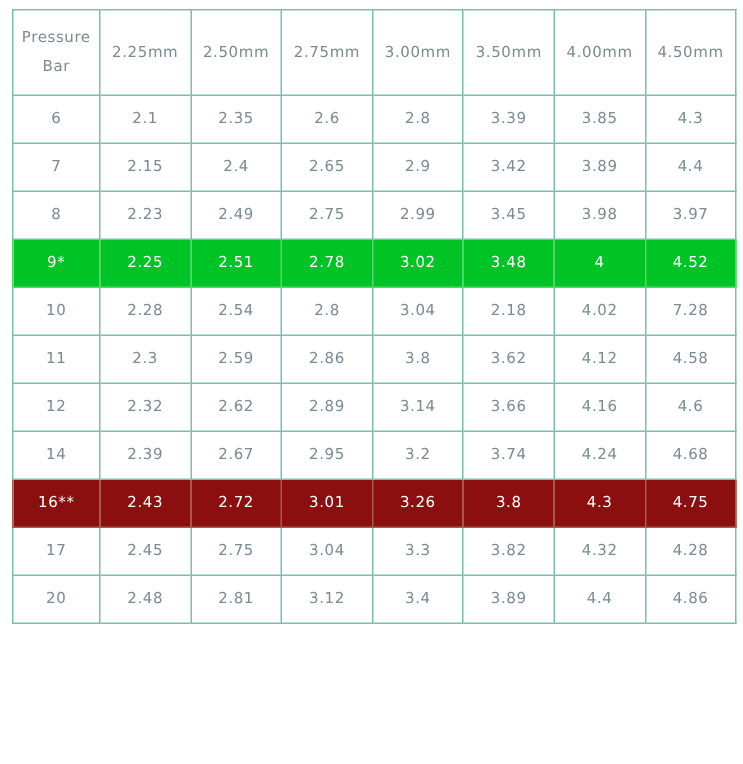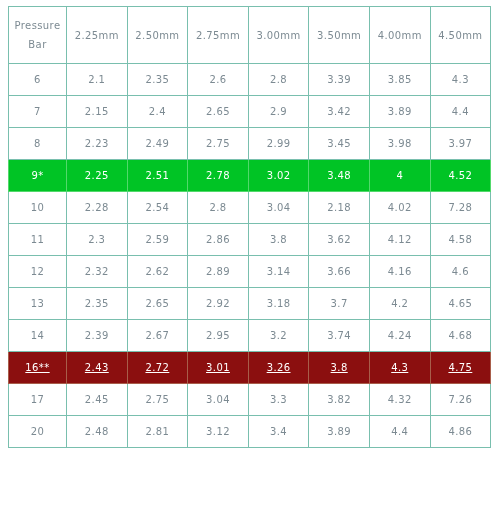--- a/index.html
+++ b/index.html
@@ -65,21 +65,20 @@
   
   tr.row-green td {
     background: #00c425;
     color: #ffffff;
     border-color: #52d96b;
   }
   tr.row-red td {
     background: #8b0f0f;
     color: #ffffff;
     border-color: #a85d4a;
-    text-decoration: underline;
   }
 </style>
 </head>
 <body>
 
 <div id="stage">
   <table class="pressure-table">
     <colgroup>
       <col class="c0">
       <col class="cn">
@@ -170,30 +169,20 @@
           <td>12</td>
           <td>2.32</td>
           <td>2.62</td>
           <td>2.89</td>
           <td>3.14</td>
           <td>3.66</td>
           <td>4.16</td>
           <td>4.6</td>
         </tr>
         <tr class="data-row">
-          <td>13</td>
-          <td>2.35</td>
-          <td>2.65</td>
-          <td>2.92</td>
-          <td>3.18</td>
-          <td>3.7</td>
-          <td>4.2</td>
-          <td>4.65</td>
-        </tr>
-        <tr class="data-row">
           <td>14</td>
           <td>2.39</td>
           <td>2.67</td>
           <td>2.95</td>
           <td>3.2</td>
           <td>3.74</td>
           <td>4.24</td>
           <td>4.68</td>
         </tr>
         <tr class="data-row row-red">
@@ -207,21 +196,21 @@
           <td>4.75</td>
         </tr>
         <tr class="data-row">
           <td>17</td>
           <td>2.45</td>
           <td>2.75</td>
           <td>3.04</td>
           <td>3.3</td>
           <td>3.82</td>
           <td>4.32</td>
-          <td>7.26</td>
+          <td>4.28</td>
         </tr>
         <tr class="data-row">
           <td>20</td>
           <td>2.48</td>
           <td>2.81</td>
           <td>3.12</td>
           <td>3.4</td>
           <td>3.89</td>
           <td>4.4</td>
           <td>4.86</td>

